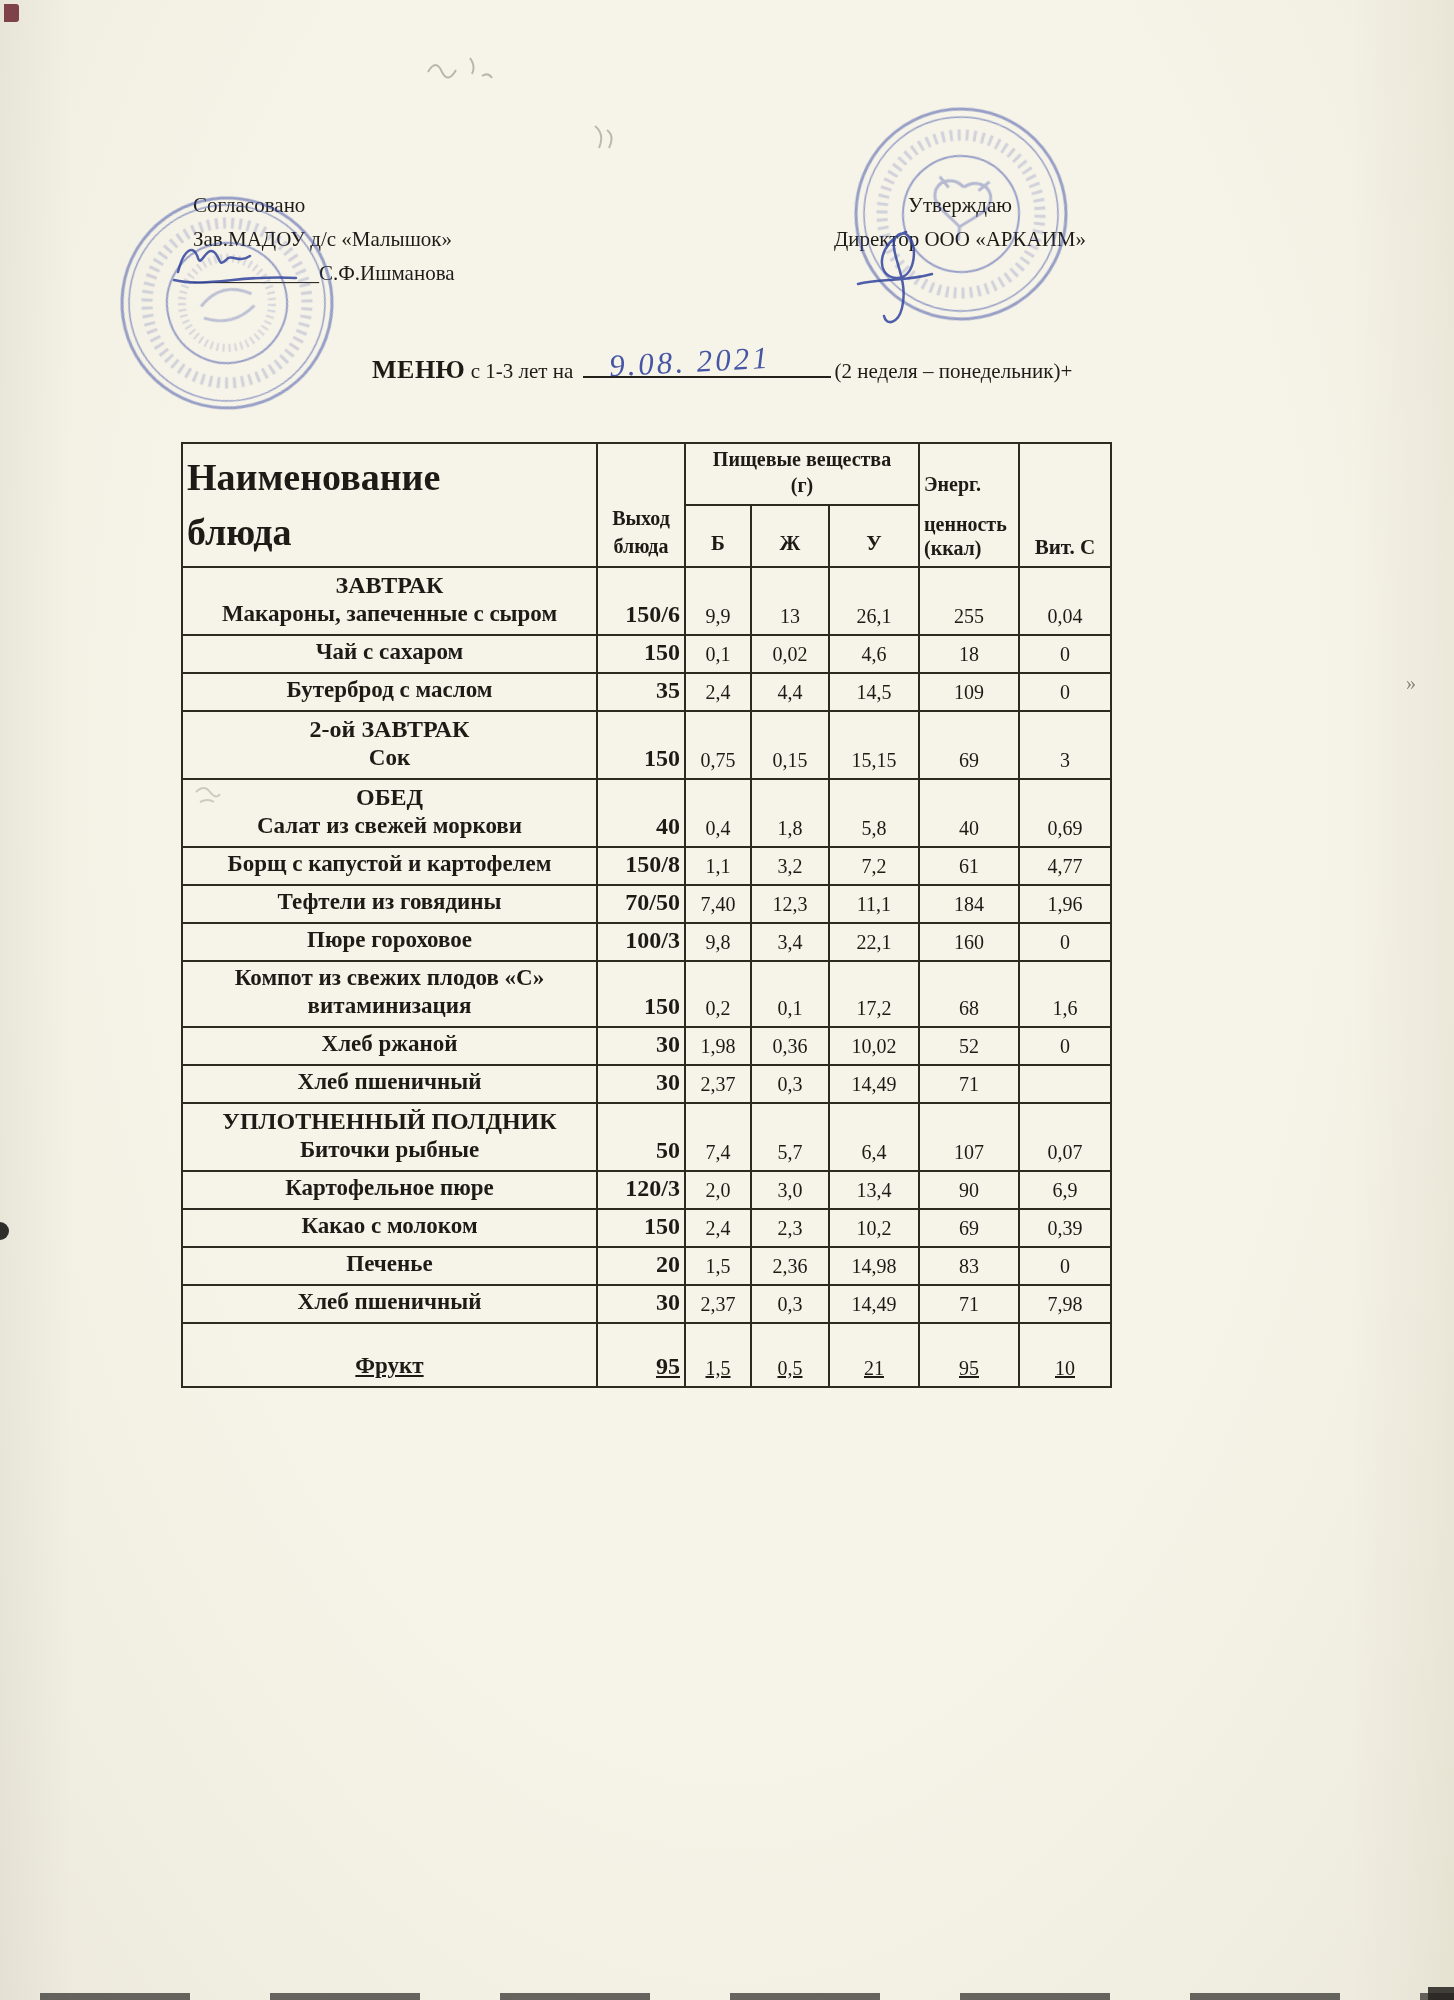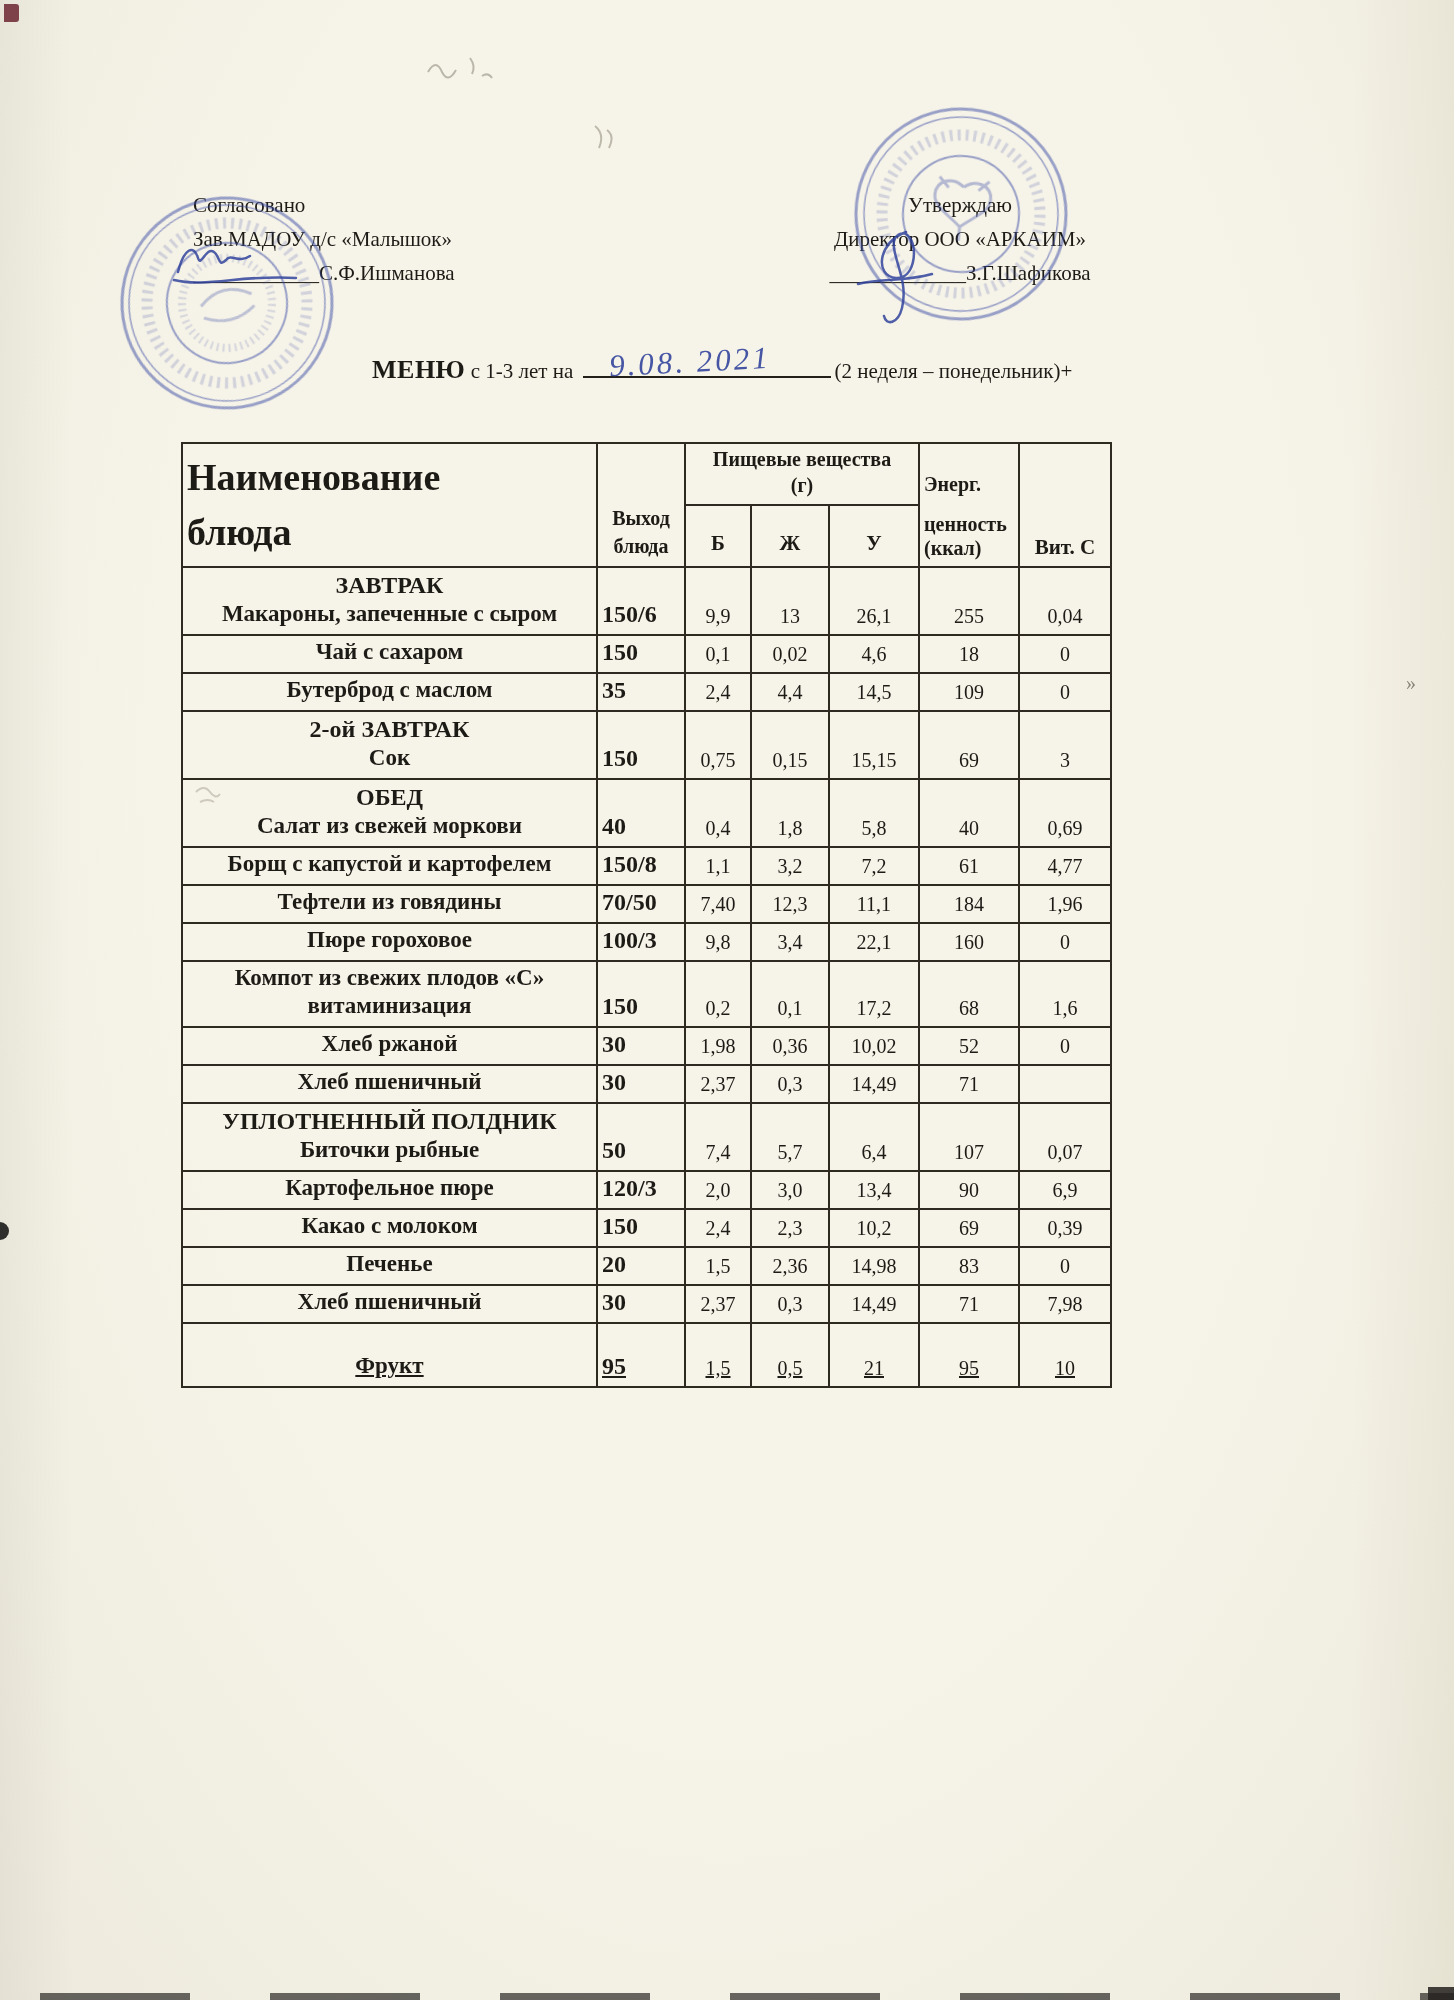--- a/index.html
+++ b/index.html
@@ -45,21 +45,21 @@
   td.h-energy{font-weight:bold;font-size:20px;text-align:left;vertical-align:top;padding:12px 6px 0 12px;line-height:24px;}
   td.h-energy div:first-child{margin-bottom:16px;}
   td.h-vitc{font-weight:bold;font-size:21px;text-align:center;vertical-align:bottom;padding-bottom:10px;}
 
   tbody tr{height:38px;}
   tbody tr.row-section{height:60px;}
   tbody tr.row-tall{height:64px;text-decoration:underline;}
   td.cell-name{text-align:center;}
   .section-label{font-weight:bold;font-size:24px;line-height:30px;}
   .dish-name{font-weight:bold;font-size:23px;line-height:28px;}
-  td.cell-out{font-weight:bold;font-size:24px;text-align:left;}
+  td.cell-out{font-weight:bold;font-size:24px;text-align:right;}
   td.cell-num{font-size:20px;text-align:center;}
 
   
   .corner-mark{left:4px;top:4px;width:15px;height:18px;background:#6b2430;opacity:.85;border-radius:0 3px 3px 0;}
   .edge-dot{left:0;top:1222px;width:9px;height:18px;background:#1a1a1a;border-radius:0 9px 9px 0;opacity:.9;}
   .edge-glyph{left:1406px;top:672px;color:#6f6a5d;font-size:20px;opacity:.8;}
   .squiggle{opacity:.55;pointer-events:none;}
   .bottom-smudge{left:40px;bottom:0;width:1414px;height:7px;opacity:.75;
     background:repeating-linear-gradient(90deg, rgba(35,33,30,.9) 0 150px, rgba(35,33,30,0) 150px 230px);}
   .bottom-corner{right:0;bottom:0;width:26px;height:13px;background:#23211e;opacity:.85;}
@@ -84,21 +84,20 @@
 
 <div class="abs approve approve-left">
   <div>Согласовано</div>
   <div>Зав.МАДОУ д/с «Малышок»</div>
   <div><span class="sig-line">____________</span><span>С.Ф.Ишманова</span></div>
 </div>
 
 <div class="abs approve approve-right">
   <div>Утверждаю</div>
   <div>Директор ООО «АРКАИМ»</div>
-  <div><span class="sig-line">_____________</span><span>З.Г.Шафикова</span></div>
 </div>
 
 <svg class="abs stamp stamp-left" width="222" height="222" viewBox="0 0 222 222">
   <g fill="none" stroke="#3b4da6">
     <circle cx="111" cy="111" r="105" stroke-width="3"></circle>
     <circle cx="111" cy="111" r="98" stroke-width="1.5"></circle>
     <circle cx="111" cy="111" r="60" stroke-width="2"></circle>
     <circle cx="111" cy="111" r="80" stroke-width="11" stroke-dasharray="3 5" opacity=".4"></circle>
     <circle cx="111" cy="111" r="45" stroke-width="8" stroke-dasharray="2 4" opacity=".35"></circle>
     <path d="M85 108 q26 -20 52 0 M85 120 q26 16 52 0" stroke-width="3" opacity=".6"></path>

